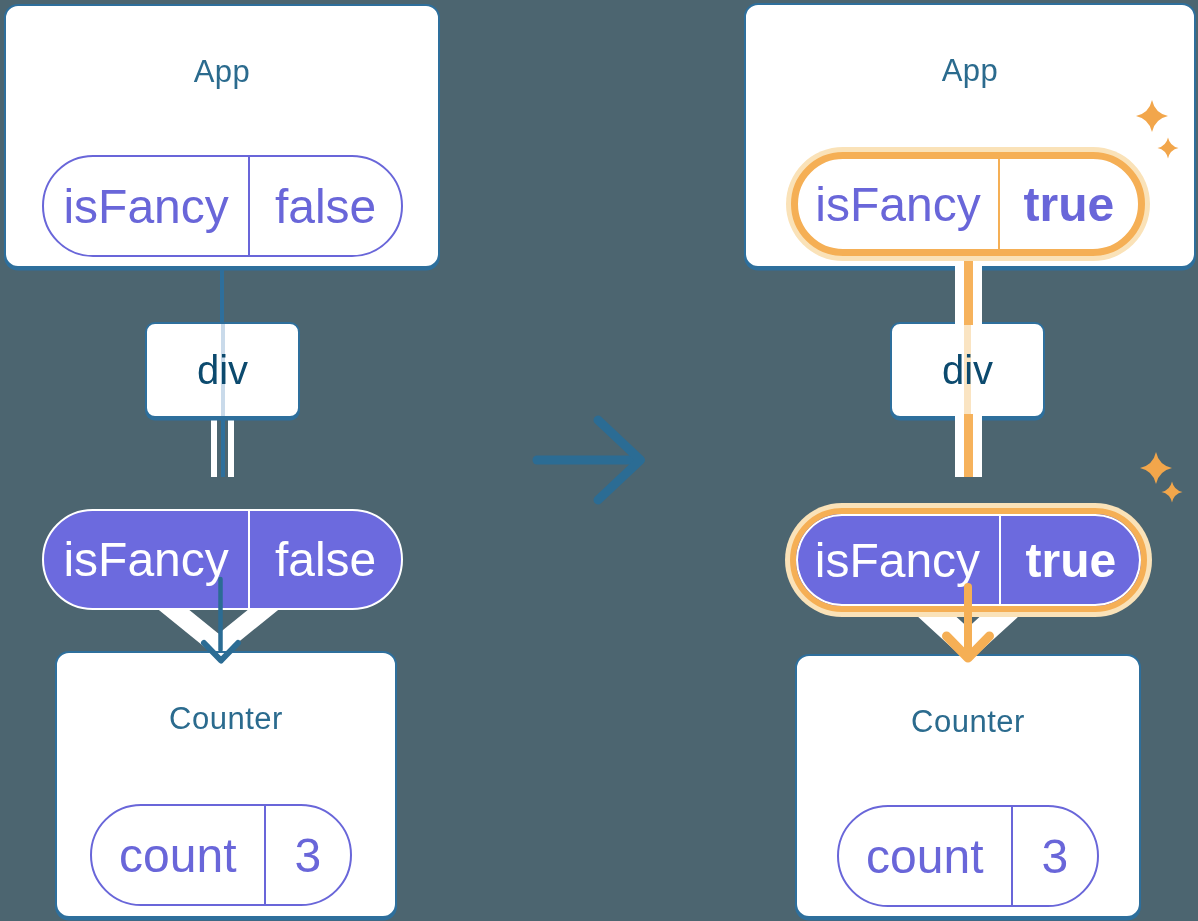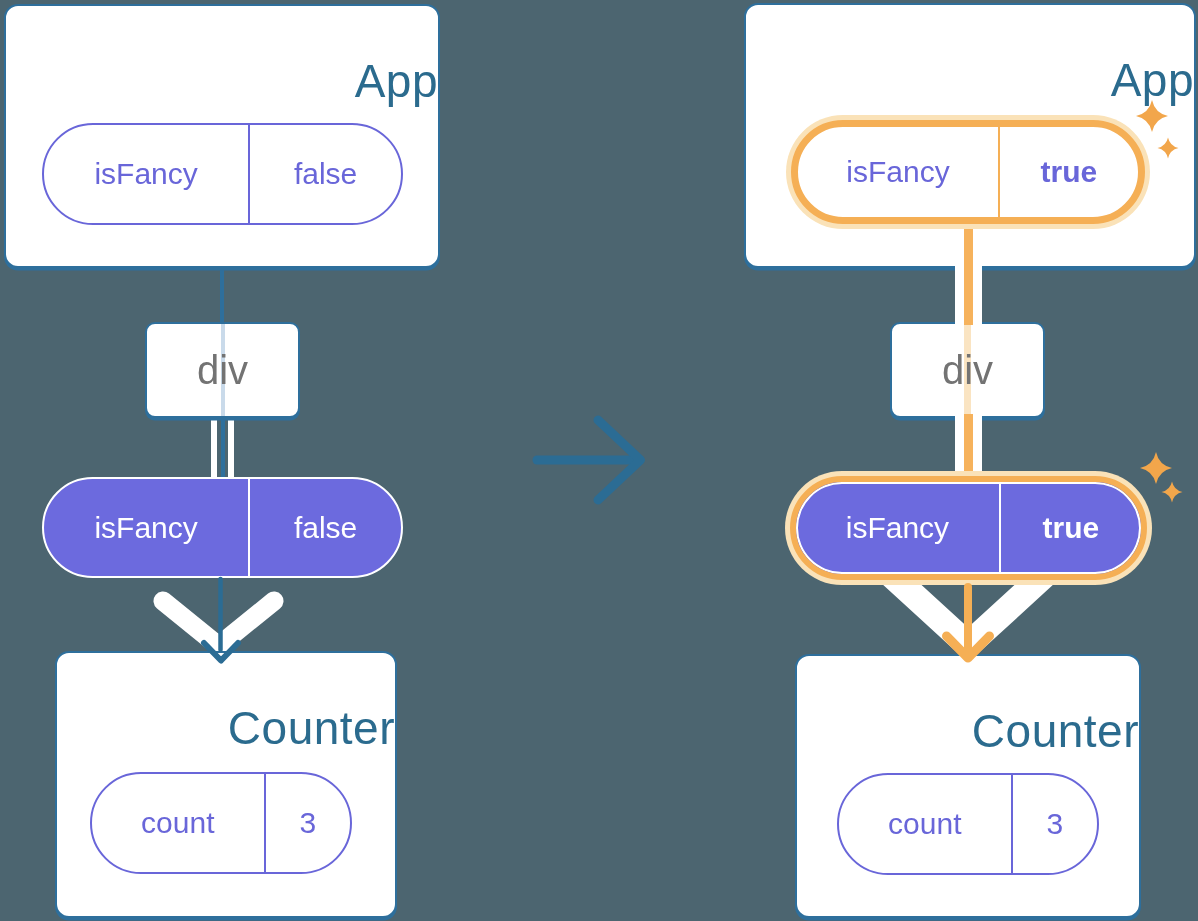--- a/index.html
+++ b/index.html
@@ -16,29 +16,29 @@
   
   .card{
     position:absolute;background:#fff;
     border:2.5px solid #2E6F9C;
     box-shadow:0 2.5px 0 #2E6F9C;
     box-sizing:border-box;z-index:3;
   }
   .card.big{border-radius:14px;}
   .card.small{border-radius:10px;display:flex;align-items:center;justify-content:center;}
   .title{
-    position:absolute;left:0;right:0;text-align:right;
-    color:#2B6B8E;font-size:46px;font-weight:500;letter-spacing:.5px;
+    position:absolute;left:0;right:0;text-align:center;
+    color:#2B6B8E;font-size:31px;font-weight:500;letter-spacing:.5px;
   }
-  .boxlabel{position:relative;color:#737373;font-size:40px;font-weight:500;z-index:2;text-align:right;}
+  .boxlabel{position:relative;color:#0c4a6e;font-size:40px;font-weight:500;z-index:2;text-align:right;}
 
   
   .pill{
     position:absolute;display:flex;box-sizing:border-box;
-    border-radius:60px;font-size:30px;z-index:5;overflow:hidden;
+    border-radius:60px;font-size:48px;z-index:5;overflow:hidden;margin-top:32px;
   }
   .pill .k,.pill .v{display:flex;align-items:center;justify-content:center;box-sizing:border-box;}
   .pill.outline{background:#fff;border:2.5px solid #6966D9;color:#6966D9;}
   .pill.outline .v{border-left:2.5px solid #6966D9;}
   .pill.solid{background:#6C6ADE;border:2px solid #fff;color:#fff;}
   .pill.solid .v{border-left:2.5px solid #fff;}
   .pill.hl-outline{
     background:#fff;border:7px solid #F5AF55;color:#6966D9;
     box-shadow:0 0 0 5px #FAE2B8;border-radius:56px;
   }

